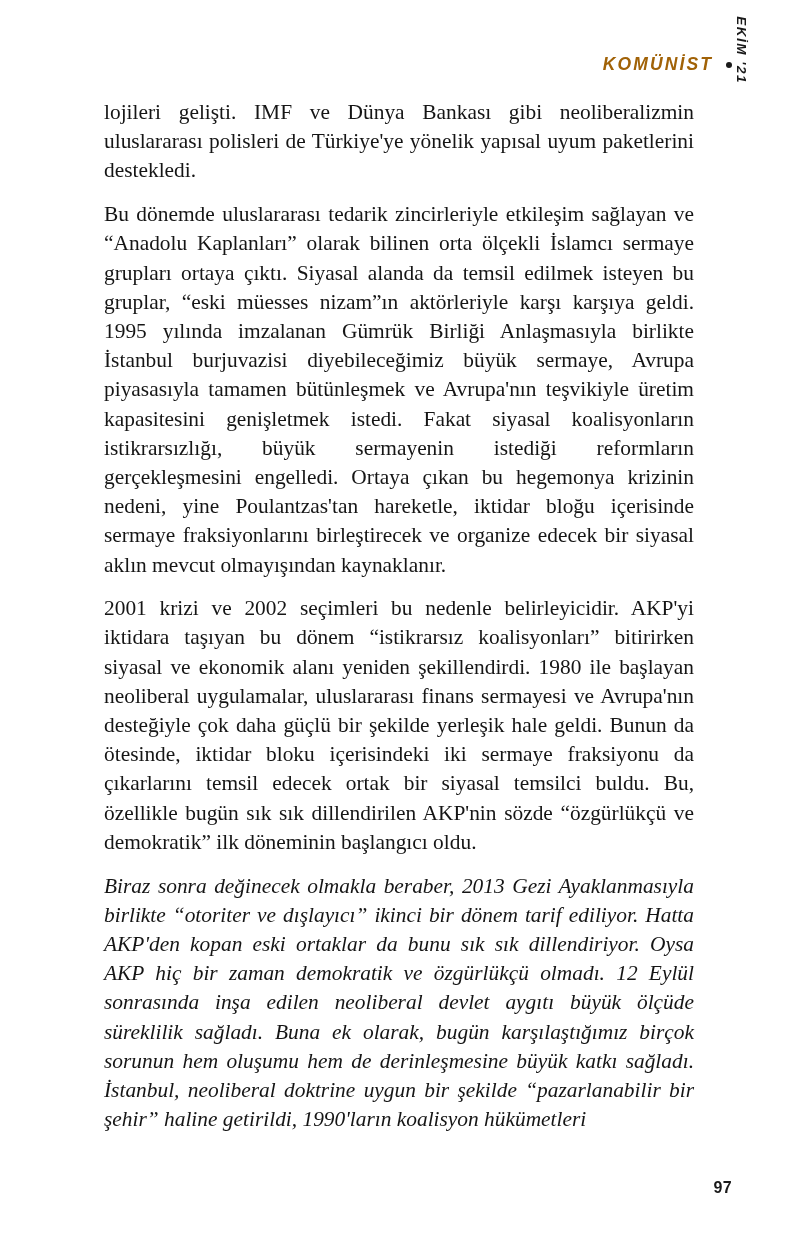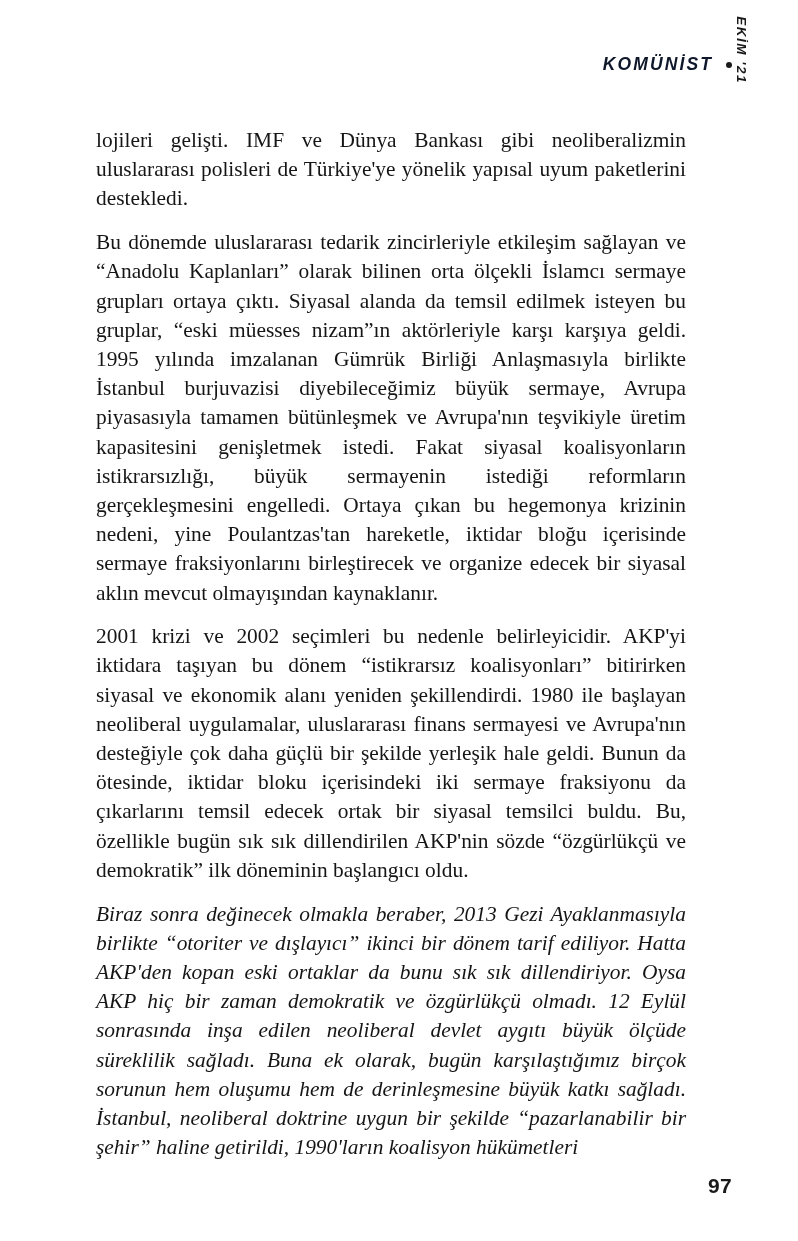--- a/index.html
+++ b/index.html
@@ -28,21 +28,21 @@
     gap: 13px;
     white-space: nowrap;
   }
 
   .running-head-title {
     font-family: "Liberation Sans", "DejaVu Sans", sans-serif;
     font-weight: 700;
     font-style: italic;
     font-size: 17.5px;
     letter-spacing: 2.1px;
-    color: #0f172a;
+    color: #a16207;
     line-height: 1;
   }
 
   .running-head-dot {
     width: 6px;
     height: 6px;
     border-radius: 50%;
     background: #1a1a1a;
     display: block;
     flex: 0 0 auto;
@@ -65,24 +65,23 @@
     letter-spacing: 1.5px;
     color: #1a1a1a;
     line-height: 1;
     white-space: nowrap;
     display: block;
   }
 
   
   .text-column {
     position: absolute;
-    left: 96px;
+    left: 104px;
     top: 98px;
     width: 590px;
-    margin-top: 28px;
   }
 
   .body-par {
     font-family: "Liberation Serif", "DejaVu Serif", serif;
     font-size: 21.4px;
     line-height: 29.2px;
     color: #151515;
     text-align: justify;
     text-justify: inter-word;
     margin: 0 0 14.5px 0;
@@ -96,21 +95,21 @@
     font-style: italic;
   }
 
   
   .folio {
     position: absolute;
     right: 66px;
     bottom: 45px;
     font-family: "Liberation Sans", "DejaVu Sans", sans-serif;
     font-weight: 700;
-    font-size: 21px;
+    font-size: 16px;
     color: #1a1a1a;
     line-height: 1;
     letter-spacing: 0.3px;
   }
 </style>
 </head>
 <body>
 
 <div class="page">
 

